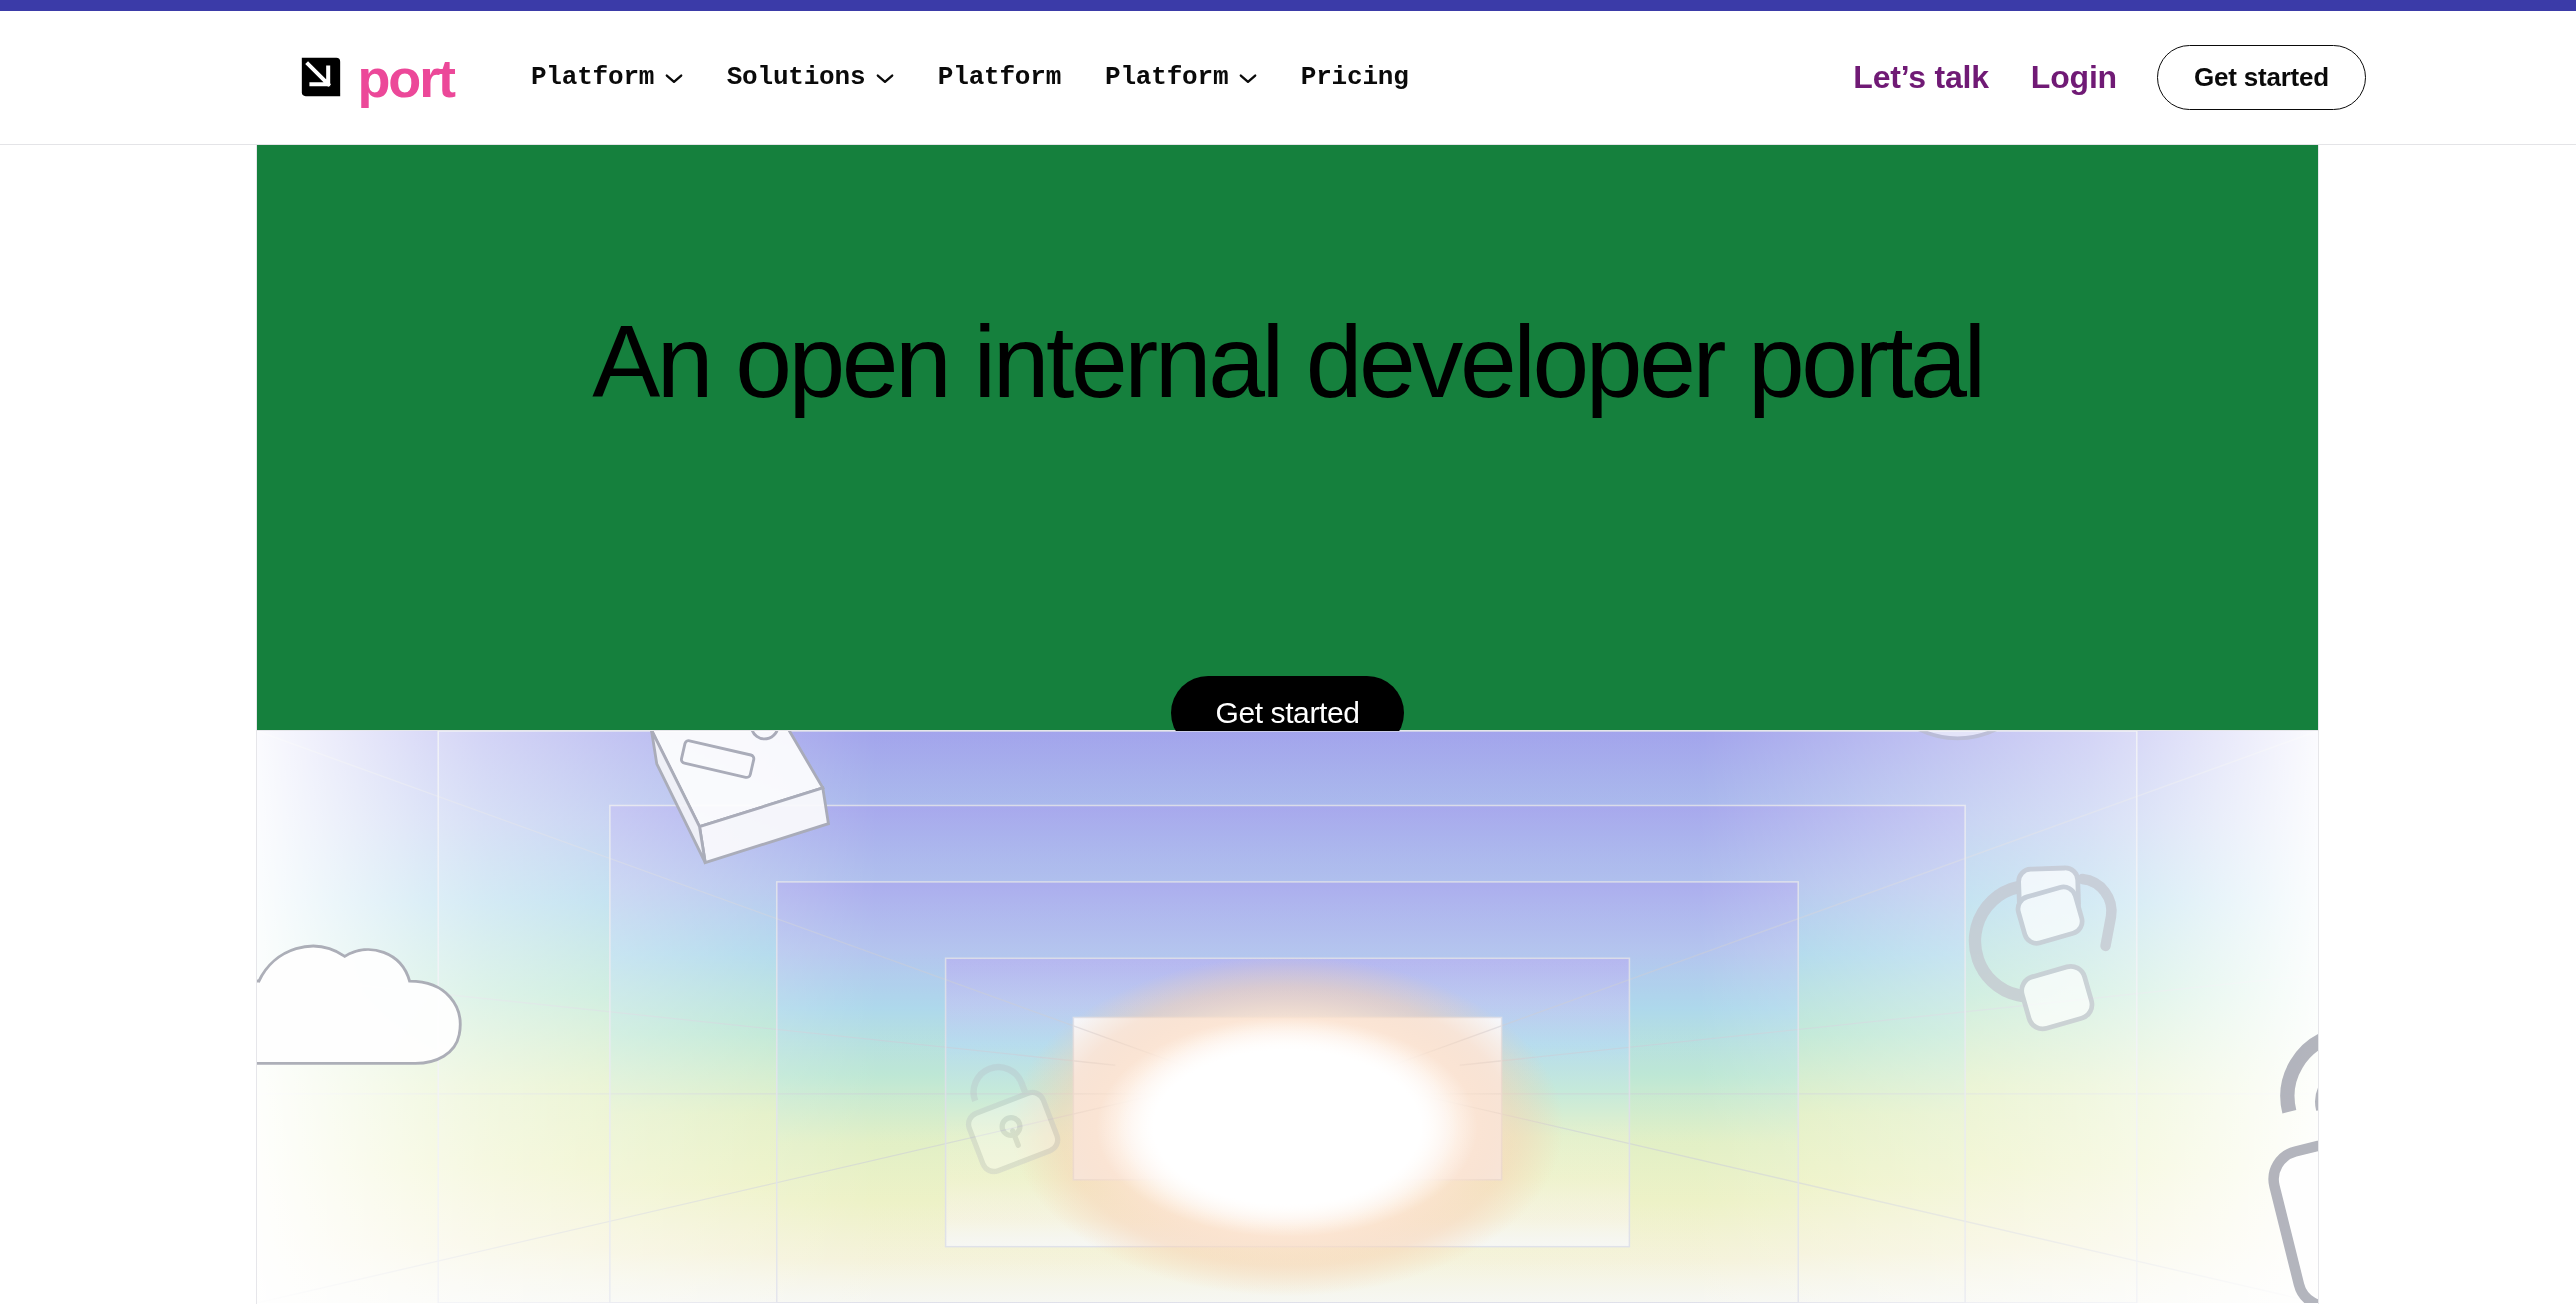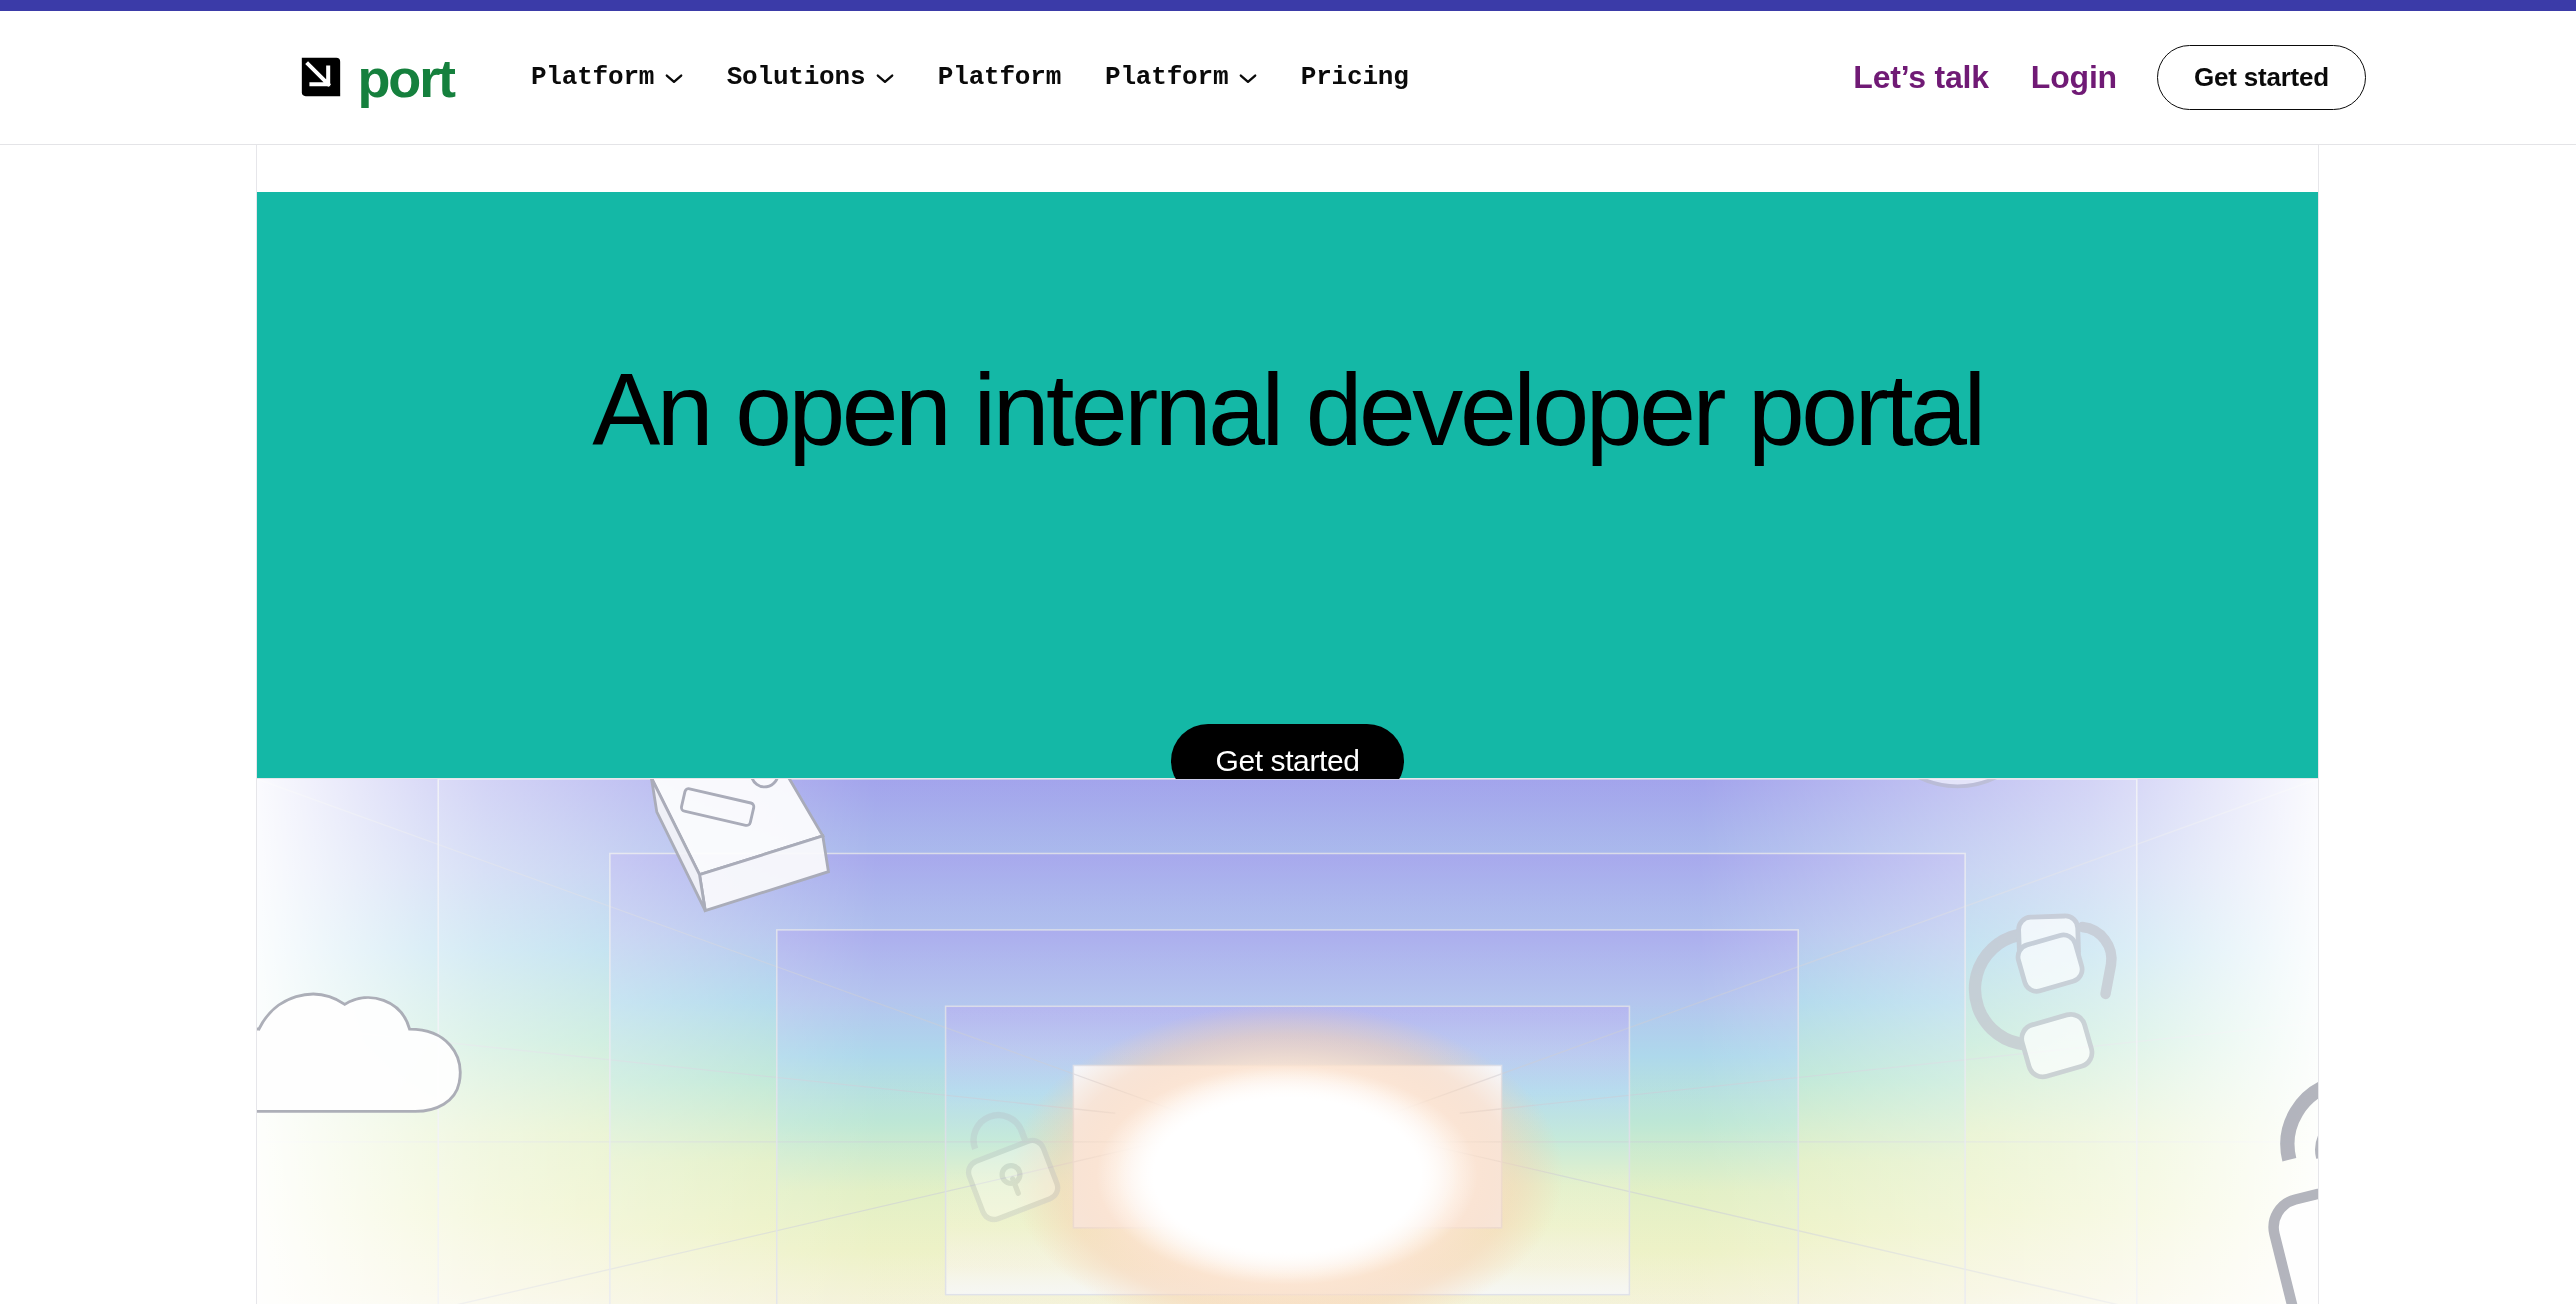--- a/index.html
+++ b/index.html
@@ -66,21 +66,21 @@
     width: 46px;
     height: 46px;
     display: block;
     flex: 0 0 auto;
   }
   .brand-word {
     font-size: 54px;
     line-height: 1;
     font-weight: 700;
     letter-spacing: -2.1px;
-    color: #15803d;
+    color: #ec4899;
     position: relative;
     top: 1px;
   }
 
   
   .main-nav {
     display: flex;
     align-items: center;
     gap: 0;
     flex: 0 0 auto;
@@ -159,22 +159,21 @@
     z-index: 10;
   }
 
   
   .hero-copy {
     position: relative;
     width: 100%;
     height: 587px;
     border-bottom: 1px solid #e6e6ea;
     text-align: center;
-    background: #14b8a6;
-    margin-top: 48px;
+    background: #15803d;
   }
 
   .hero-title {
     position: absolute;
     top: 218px;
     left: 0;
     width: 100%;
     font-size: 102px;
     line-height: 1.04;
     font-weight: 500;

